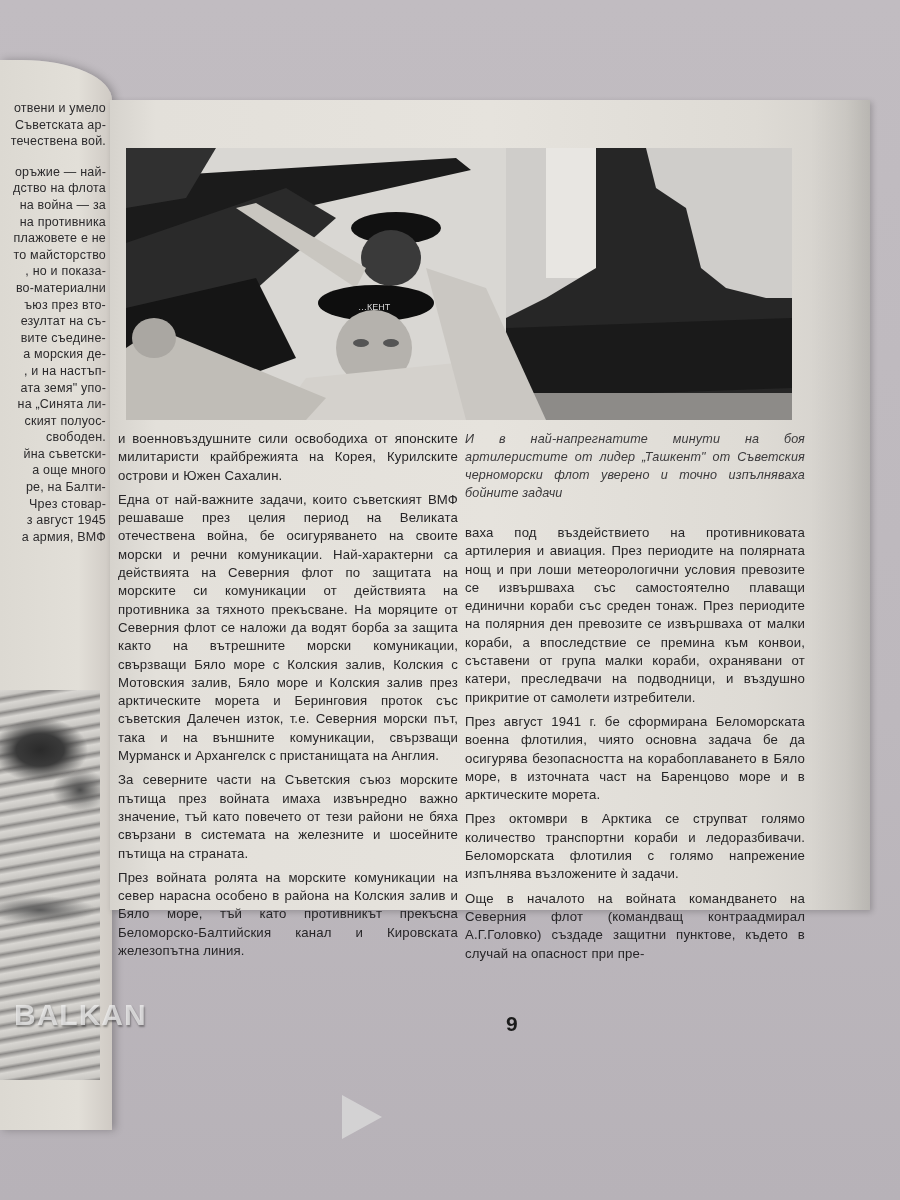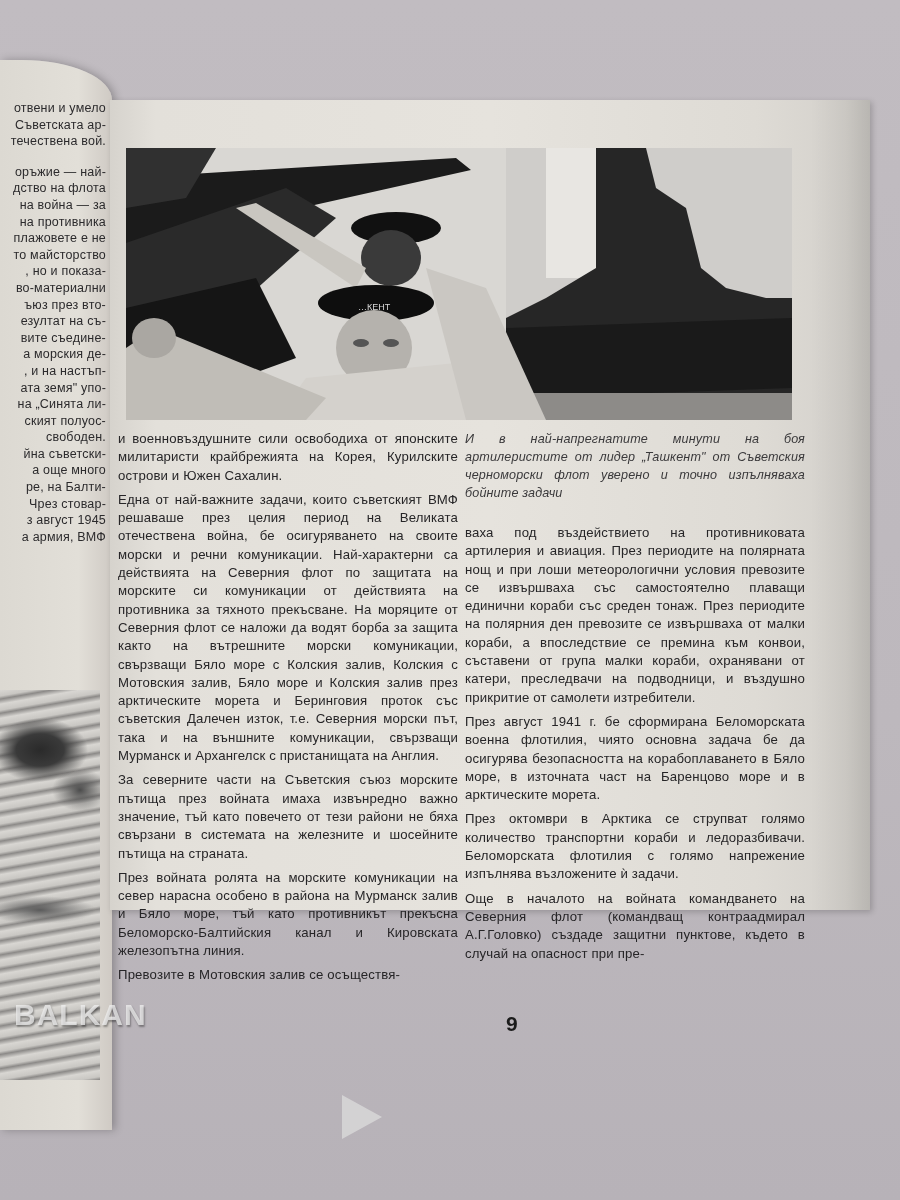--- a/index.html
+++ b/index.html
@@ -158,22 +158,21 @@
 
       <path d="M0 200 L30 180 L200 250 L180 272 L0 272 Z" fill="#c0bdb7"></path>
       <ellipse cx="28" cy="190" rx="22" ry="20" fill="#aaa7a2"></ellipse>
     </svg>
   </div>
 
   <div class="col col-left">
     <p>и военновъздушните сили освободиха от японските милитаристи крайбрежията на Корея, Курилските острови и Южен Сахалин.</p>
     <p>Една от най-важните задачи, които съветският ВМФ решаваше през целия период на Великата отечествена война, бе осигуряването на своите морски и речни комуникации. Най-характерни са действията на Северния флот по защитата на морските си комуникации от действията на противника за тяхното прекъсване. На моряците от Северния флот се наложи да водят борба за защита както на вътрешните морски комуникации, свързващи Бяло море с Колския залив, Колския с Мотовския залив, Бяло море и Колския залив през арктическите морета и Беринговия проток със съветския Далечен изток, т.е. Северния морски път, така и на външните комуникации, свързващи Мурманск и Архангелск с пристанищата на Англия.</p>
     <p>За северните части на Съветския съюз морските пътища през войната имаха извънредно важно значение, тъй като повечето от тези райони не бяха свързани в системата на железните и шосейните пътища на страната.</p>
-    <p>През войната ролята на морските комуникации на север нарасна особено в района на Мурманск залив и Бяло море, тъй като противникът прекъсна Беломорско-Балтийския канал и Кировската железопътна линия.</p>
-    <p>Превозите в Мотовския залив се осъществя-</p>
+    <p>През войната ролята на морските комуникации на север нарасна особено в района на Колския залив и Бяло море, тъй като противникът прекъсна Беломорско-Балтийския канал и Кировската железопътна линия.</p>
   </div>
 
   <div class="col col-right">
     <div class="caption">И в най-напрегнатите минути на боя артилеристите от лидер „Ташкент" от Съветския черноморски флот уверено и точно изпълняваха бойните задачи</div>
     <p>ваха под въздействието на противниковата артилерия и авиация. През периодите на полярната нощ и при лоши метеорологични условия превозите се извършваха със самостоятелно плаващи единични кораби със среден тонаж. През периодите на полярния ден превозите се извършваха от малки кораби, а впоследствие се премина към конвои, съставени от група малки кораби, охранявани от катери, преследвачи на подводници, и въздушно прикритие от самолети изтребители.</p>
     <p>През август 1941 г. бе сформирана Беломорската военна флотилия, чиято основна задача бе да осигурява безопасността на корабоплаването в Бяло море, в източната част на Баренцово море и в арктическите морета.</p>
     <p>През октомври в Арктика се струпват голямо количество транспортни кораби и ледоразбивачи. Беломорската флотилия с голямо напрежение изпълнява възложените ѝ задачи.</p>
     <p>Още в началото на войната командването на Северния флот (командващ контраадмирал А.Г.Головко) създаде защитни пунктове, където в случай на опасност при пре-</p>
   </div>
 

